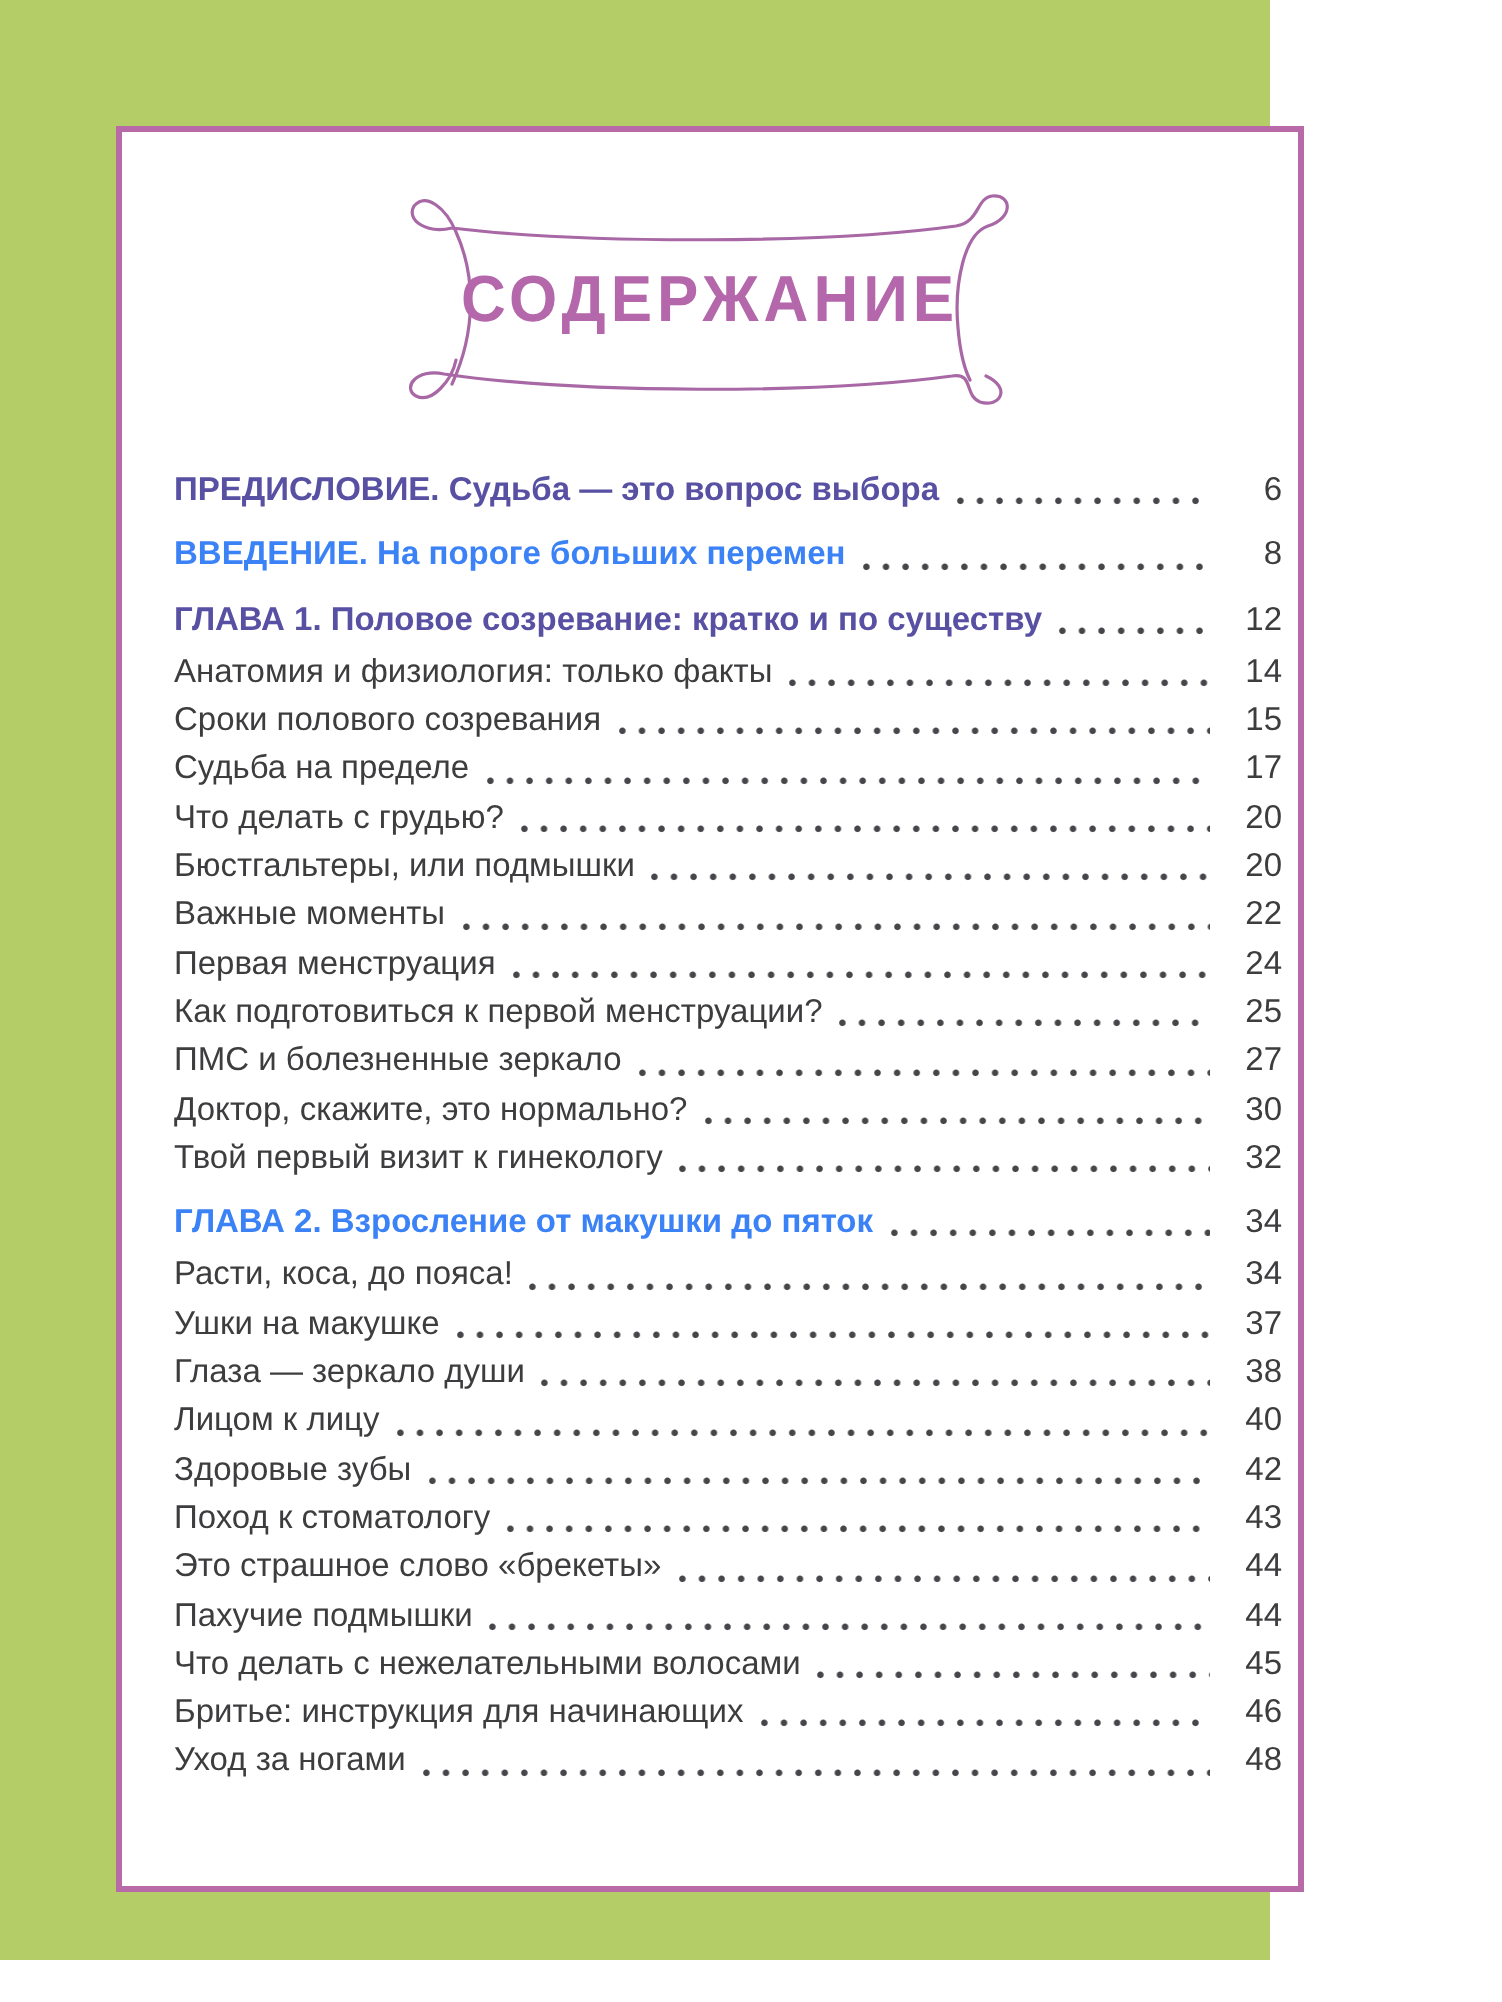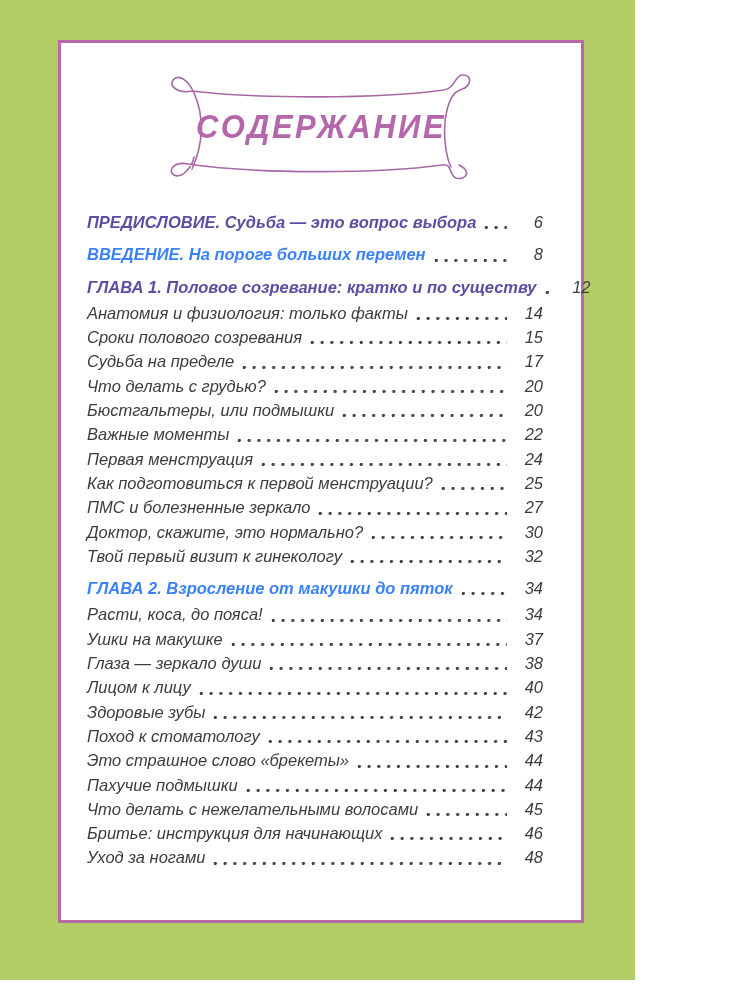--- a/index.html
+++ b/index.html
@@ -8,43 +8,42 @@
     background:#ffffff;
     font-family:"Liberation Sans","DejaVu Sans",sans-serif;
     position:relative; overflow:hidden;
   }
   .scan-bg {
     position:absolute; left:0; top:0;
     width:635px; height:980px;
     background:#b5cd67;
   }
   .page {
-    position:absolute; left:58px; top:40px;
-    width:526px; height:883px;
+    position:absolute; left:58px; top:63px;
+    width:594px; height:883px;
     box-sizing:border-box;
     background:#ffffff;
     border:3px solid #b869a8;
-    font-style:italic;
   }
   .banner {
     position:relative;
     width:310px; height:112px;
     margin:28px auto 0 auto;
   }
   .banner svg { position:absolute; left:0; top:0; }
   .banner-title {
     position:absolute; left:0; top:0; right:0; bottom:0;
     display:flex; align-items:center; justify-content:center;
     font-size:31px; font-weight:700; letter-spacing:2.5px;
     color:#b467ab;
     transform:scaleY(1.05);
   }
   .toc {
     margin-top:27px;
-    padding:0 38px 0 26px;
+    padding:0 8px 0 26px;
   }
   .toc-row {
     display:flex; align-items:baseline;
     font-size:16.5px; line-height:24.3px;
     color:#3d3d3f;
   }
   .toc-row.heading { font-weight:700; margin:8px 0 2px 0; }
   .toc-row.purple  .toc-label { color:#5850a2; }
   .toc-row.magenta .toc-label { color:#3b82f6; }
   .toc-label { white-space:nowrap; }

